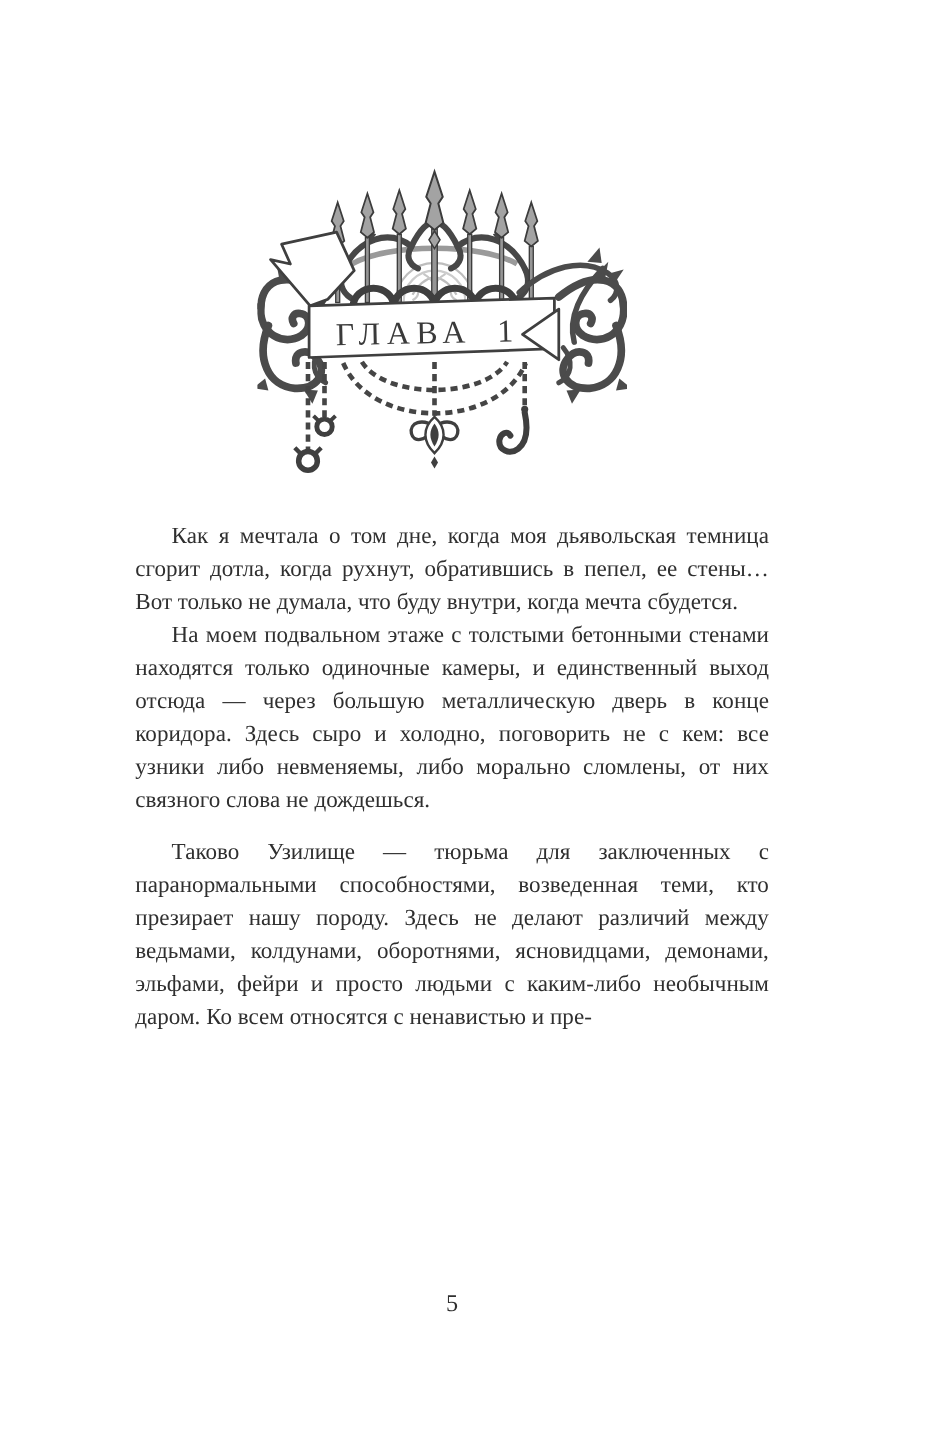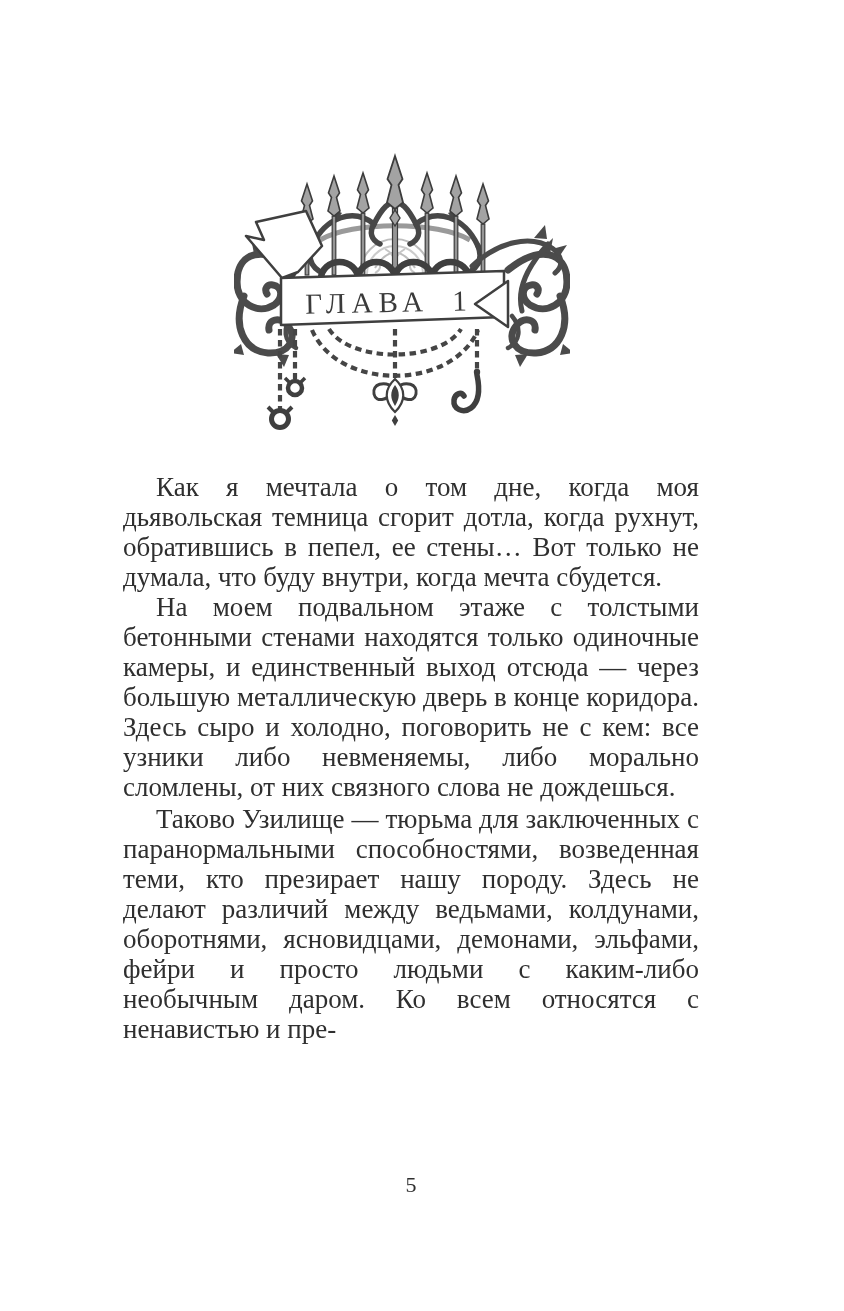--- a/index.html
+++ b/index.html
@@ -21,31 +21,31 @@
     width: 336px; height: 292px;
   }
   .ornament svg { display: block; width: 336px; height: 292px; }
   .ornament text {
     font-family: "Liberation Serif", serif;
   }
   .body-text {
     position: absolute;
     left: 123px; top: 472px;
     width: 576px;
-    font-size: 27px;
+    font-size: 21px;
     line-height: 30px;
     text-align: justify;
     color: #2f2f2f;
     hyphens: auto;
   }
   .body-text p {
     margin: 0;
     text-indent: 33px;
   }
-  .body-text p.para-gap { margin-top: 2px; }
+  .body-text p.para-gap { margin-top: 17px; }
   .page-number {
     position: absolute;
     left: 123px; top: 1172px;
     width: 576px;
     text-align: center;
     font-size: 22px;
     color: #2f2f2f;
   }
 </style>
 </head>

